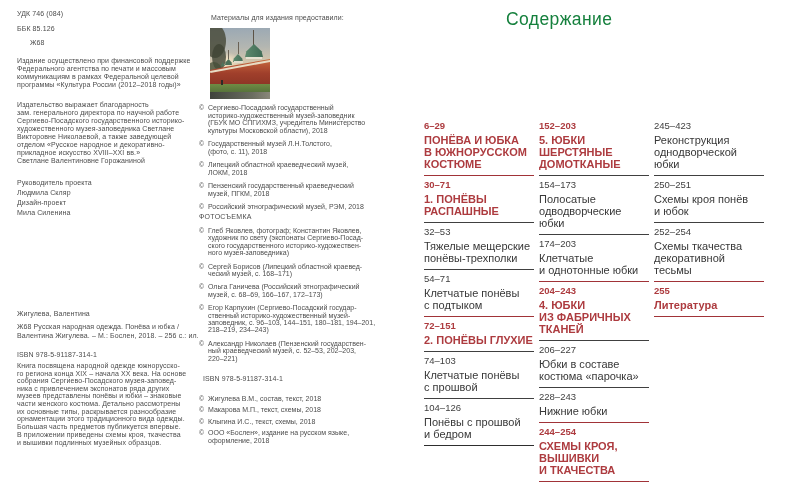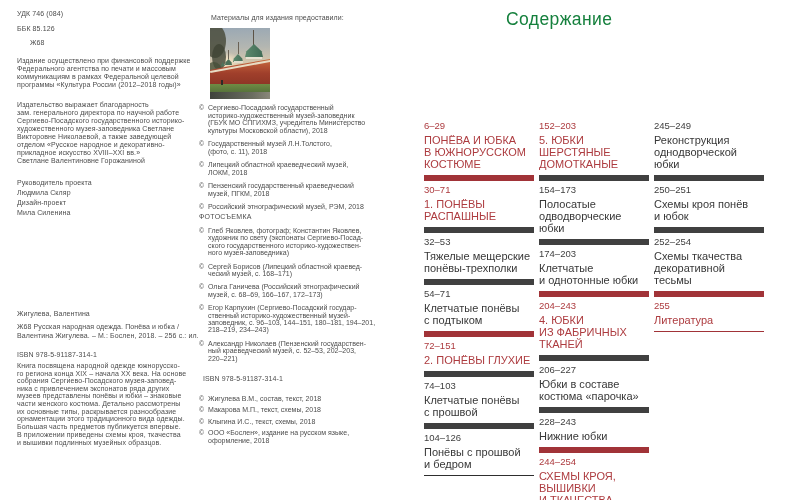--- a/index.html
+++ b/index.html
@@ -65,27 +65,27 @@
     transform:rotate(-10.5deg);transform-origin:0 0;}
   .ph-grass{left:0;top:56px;width:60px;height:9px;
     background:linear-gradient(180deg,#6f8c44 0%,#54703a 100%);}
   .ph-path{left:0;top:64px;width:60px;height:7px;
     background:linear-gradient(90deg,#3f433c,#6a6d60 70%,#8a887a);}
   .ph-figure{left:11px;top:52px;width:1.6px;height:5px;background:#2c2c28;}
   
   #contents-title{left:506px;top:9px;font-size:17.5px;line-height:21px;color:#15803d;letter-spacing:.4px;}
   #toc{left:424px;top:117px;display:flex;gap:5px;}
   .toc-col{width:110px;flex:none;}
-  .toc-entry{padding:3px 0 5px 0;border-top:6px solid #404040;}
+  .toc-entry{padding:3px 0 5px 0;border-top:1px solid #404040;}
   .toc-entry.first{border-top:none;}
   .toc-entry.red{border-top-color:#a13338;}
   .toc-entry.first{border-top:none !important;}
   .toc-pages{font-size:9.5px;line-height:12px;margin-bottom:2px;color:#3f3f3f;}
   .toc-title{font-size:11px;line-height:12px;color:#383838;white-space:pre-line;}
-  .toc-entry.red .toc-pages,.toc-entry.red .toc-title{color:#ad3b3f;}
+  .toc-entry.red .toc-pages,.toc-entry.red .toc-title{color:#ad3b3f;font-weight:bold;}
   .toc-close{border-top:1px solid #2e2e2e;height:0;}
   .toc-close.red{border-top-color:#a13338;}
 </style>
 </head>
 <body>
 
 <div class="abs" style="inset:0">
 
   <div>
     <div class="abs imp" id="udc">УДК 746 (084)</div>
@@ -300,21 +300,21 @@
           <div class="toc-entry red">
             <div class="toc-pages">244–254</div>
             <div class="toc-title">СХЕМЫ КРОЯ,
 ВЫШИВКИ
 И ТКАЧЕСТВА</div>
           </div>
           <div class="toc-close red"></div>
         </div>
         <div class="toc-col">
           <div class="toc-entry dark first">
-            <div class="toc-pages">245–249</div>
+            <div class="toc-pages">245–423</div>
             <div class="toc-title">Реконструкция
 однодворческой юбки</div>
           </div>
           <div class="toc-entry dark">
             <div class="toc-pages">250–251</div>
             <div class="toc-title">Схемы кроя понёв
 и юбок</div>
           </div>
           <div class="toc-entry dark">
             <div class="toc-pages">252–254</div>

